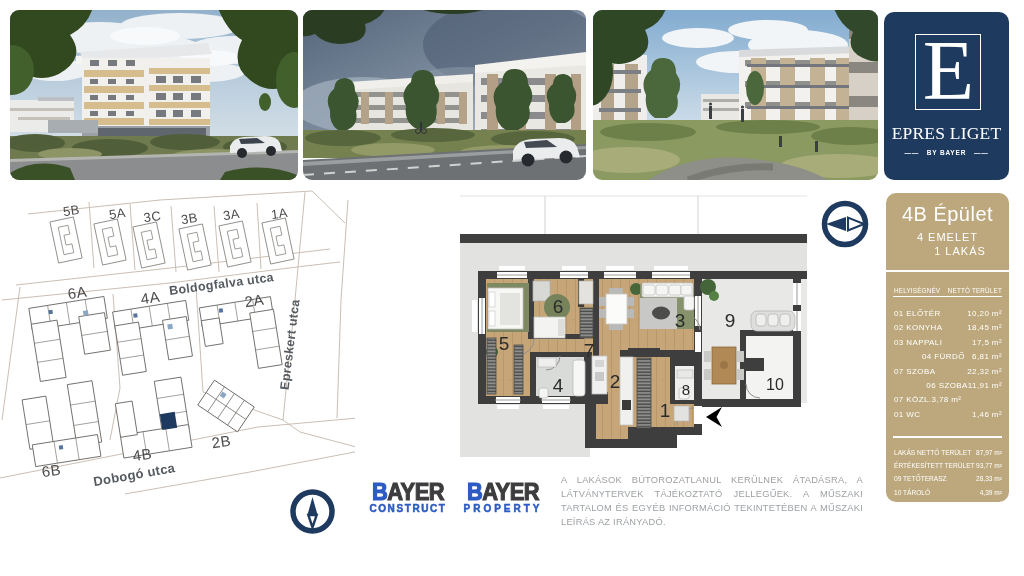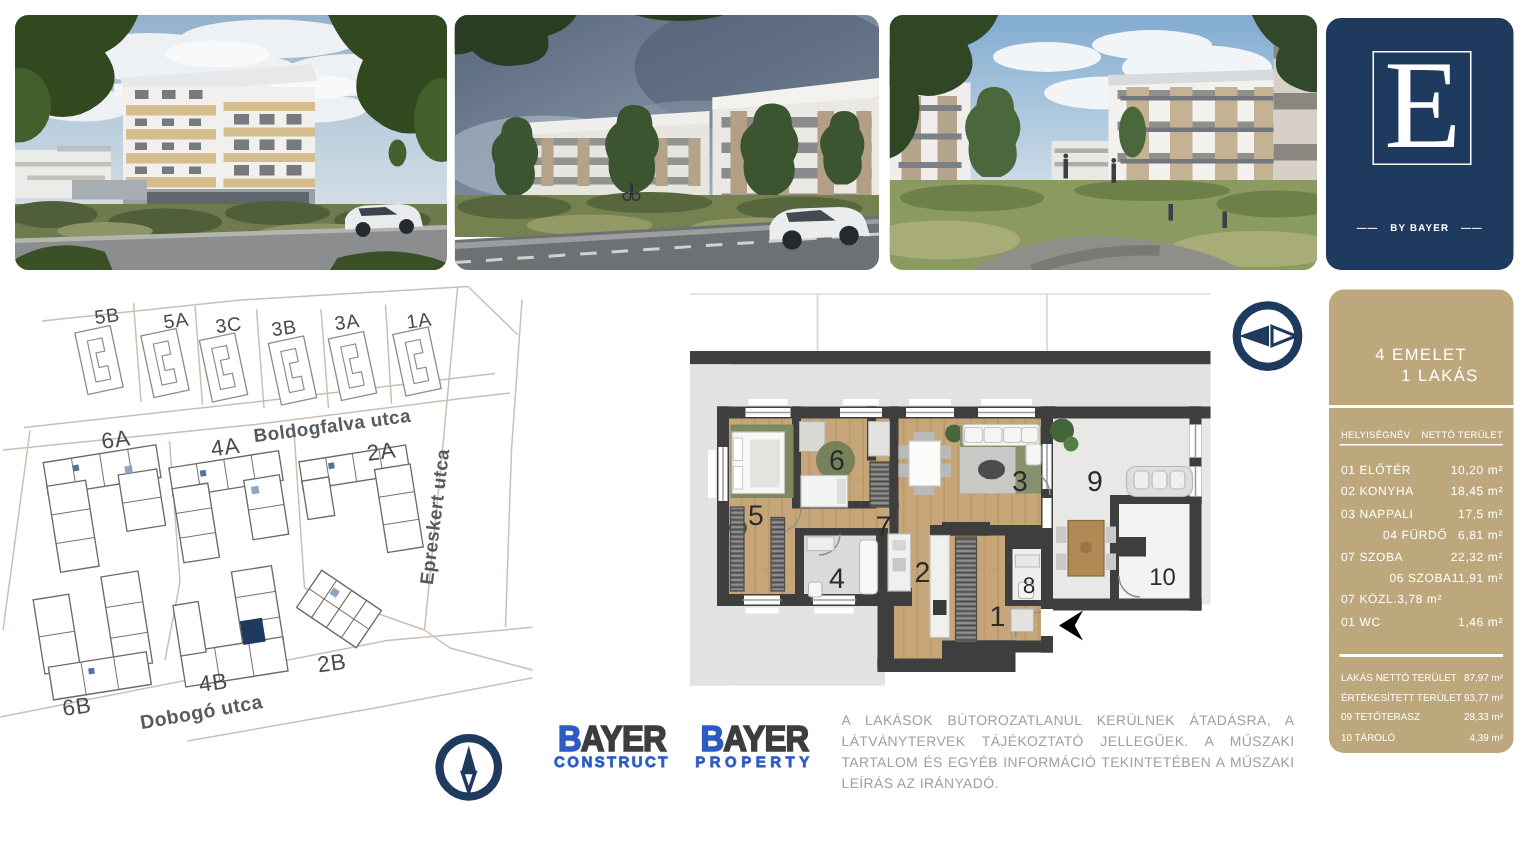--- a/index.html
+++ b/index.html
@@ -312,20 +312,21 @@
 </g>
 <path d="M295,-10 L238,-10 Q245,14 260,22 Q252,40 270,48 Q285,55 295,48 Z" fill="#31492a"></path>
 </svg>
 </div>
 
 <div class="abs" style="left:884px;top:12px;width:125px;height:168px;background:#1e3a5f;border-radius:10px;">
 
 <div class="abs" style="left:31px;top:22px;width:64px;height:74px;border:1.5px solid #ffffff;"></div>
 <div class="abs" style="left:31px;top:18px;width:67px;height:80px;color:#ffffff;font-family:'Liberation Serif',serif;font-size:84px;text-align:center;line-height:82px;">E</div>
 
+<div class="abs" style="left:0;top:111px;width:125px;text-align:center;color:#ffffff;font-family:'Liberation Serif',serif;font-size:17.5px;letter-spacing:0.2px;">EPRES LIGET</div>
 
 <div class="abs" style="left:0;top:137px;width:125px;text-align:center;color:#ffffff;font-size:6.5px;font-weight:bold;letter-spacing:0.8px;">——&nbsp;&nbsp; BY BAYER &nbsp;&nbsp;——</div>
 </div>
 
 <svg class="abs" style="left:0px;top:185px;" width="355" height="391" viewBox="0 185 355 391" xmlns="http://www.w3.org/2000/svg">
 
 <g fill="none" stroke="#cbbfb3" stroke-width="1">
 <polyline points="28,214 160,200 312,191"></polyline>
 <polyline points="312,191 345,223"></polyline>
 <line x1="89" y1="202" x2="94" y2="268"></line>
@@ -736,20 +737,21 @@
 </svg>
 
 <svg class="abs" style="left:820px;top:199px;" width="52" height="52" viewBox="0 0 52 52" xmlns="http://www.w3.org/2000/svg">
 <circle cx="25" cy="25" r="20.5" fill="#ffffff" stroke="#1e3a5f" stroke-width="5.5"></circle>
 <polygon points="6,25 26,18 26,32" fill="#1e3a5f"></polygon>
 <polygon points="28,18.6 44,25 28,31.4" fill="#ffffff" stroke="#1e3a5f" stroke-width="2.1"></polygon>
 </svg>
 
 <div class="abs" id="panel" style="left:886px;top:193px;width:123px;height:309px;background:#bca87c;border-radius:10px;color:#ffffff;">
 
+<div class="abs" style="left:0;top:10px;width:123px;text-align:center;font-size:20px;letter-spacing:0.5px;">4B Épület</div>
 <div class="abs" style="left:0;top:38px;width:123px;text-align:center;font-size:11px;letter-spacing:1px;">4 EMELET</div>
 <div class="abs" style="left:0;top:52px;width:148px;text-align:center;font-size:11px;letter-spacing:1px;">1 LAKÁS</div>
 
 <div class="abs" style="left:0;top:77px;width:123px;height:2px;background:#ffffff;"></div>
 
 <div class="abs" style="left:8px;top:94px;font-size:6.3px;letter-spacing:0.2px;">HELYISÉGNÉV</div>
 <div class="abs" style="left:0;top:94px;width:116px;text-align:right;font-size:6.3px;letter-spacing:0.2px;">NETTÓ TERÜLET</div>
 <div class="abs" style="left:7px;top:103px;width:109px;height:1px;background:#ffffff;"></div>
 
 <div class="abs" style="left:8px;top:114px;width:108px;font-size:8px;letter-spacing:0.4px;line-height:14.4px;">

